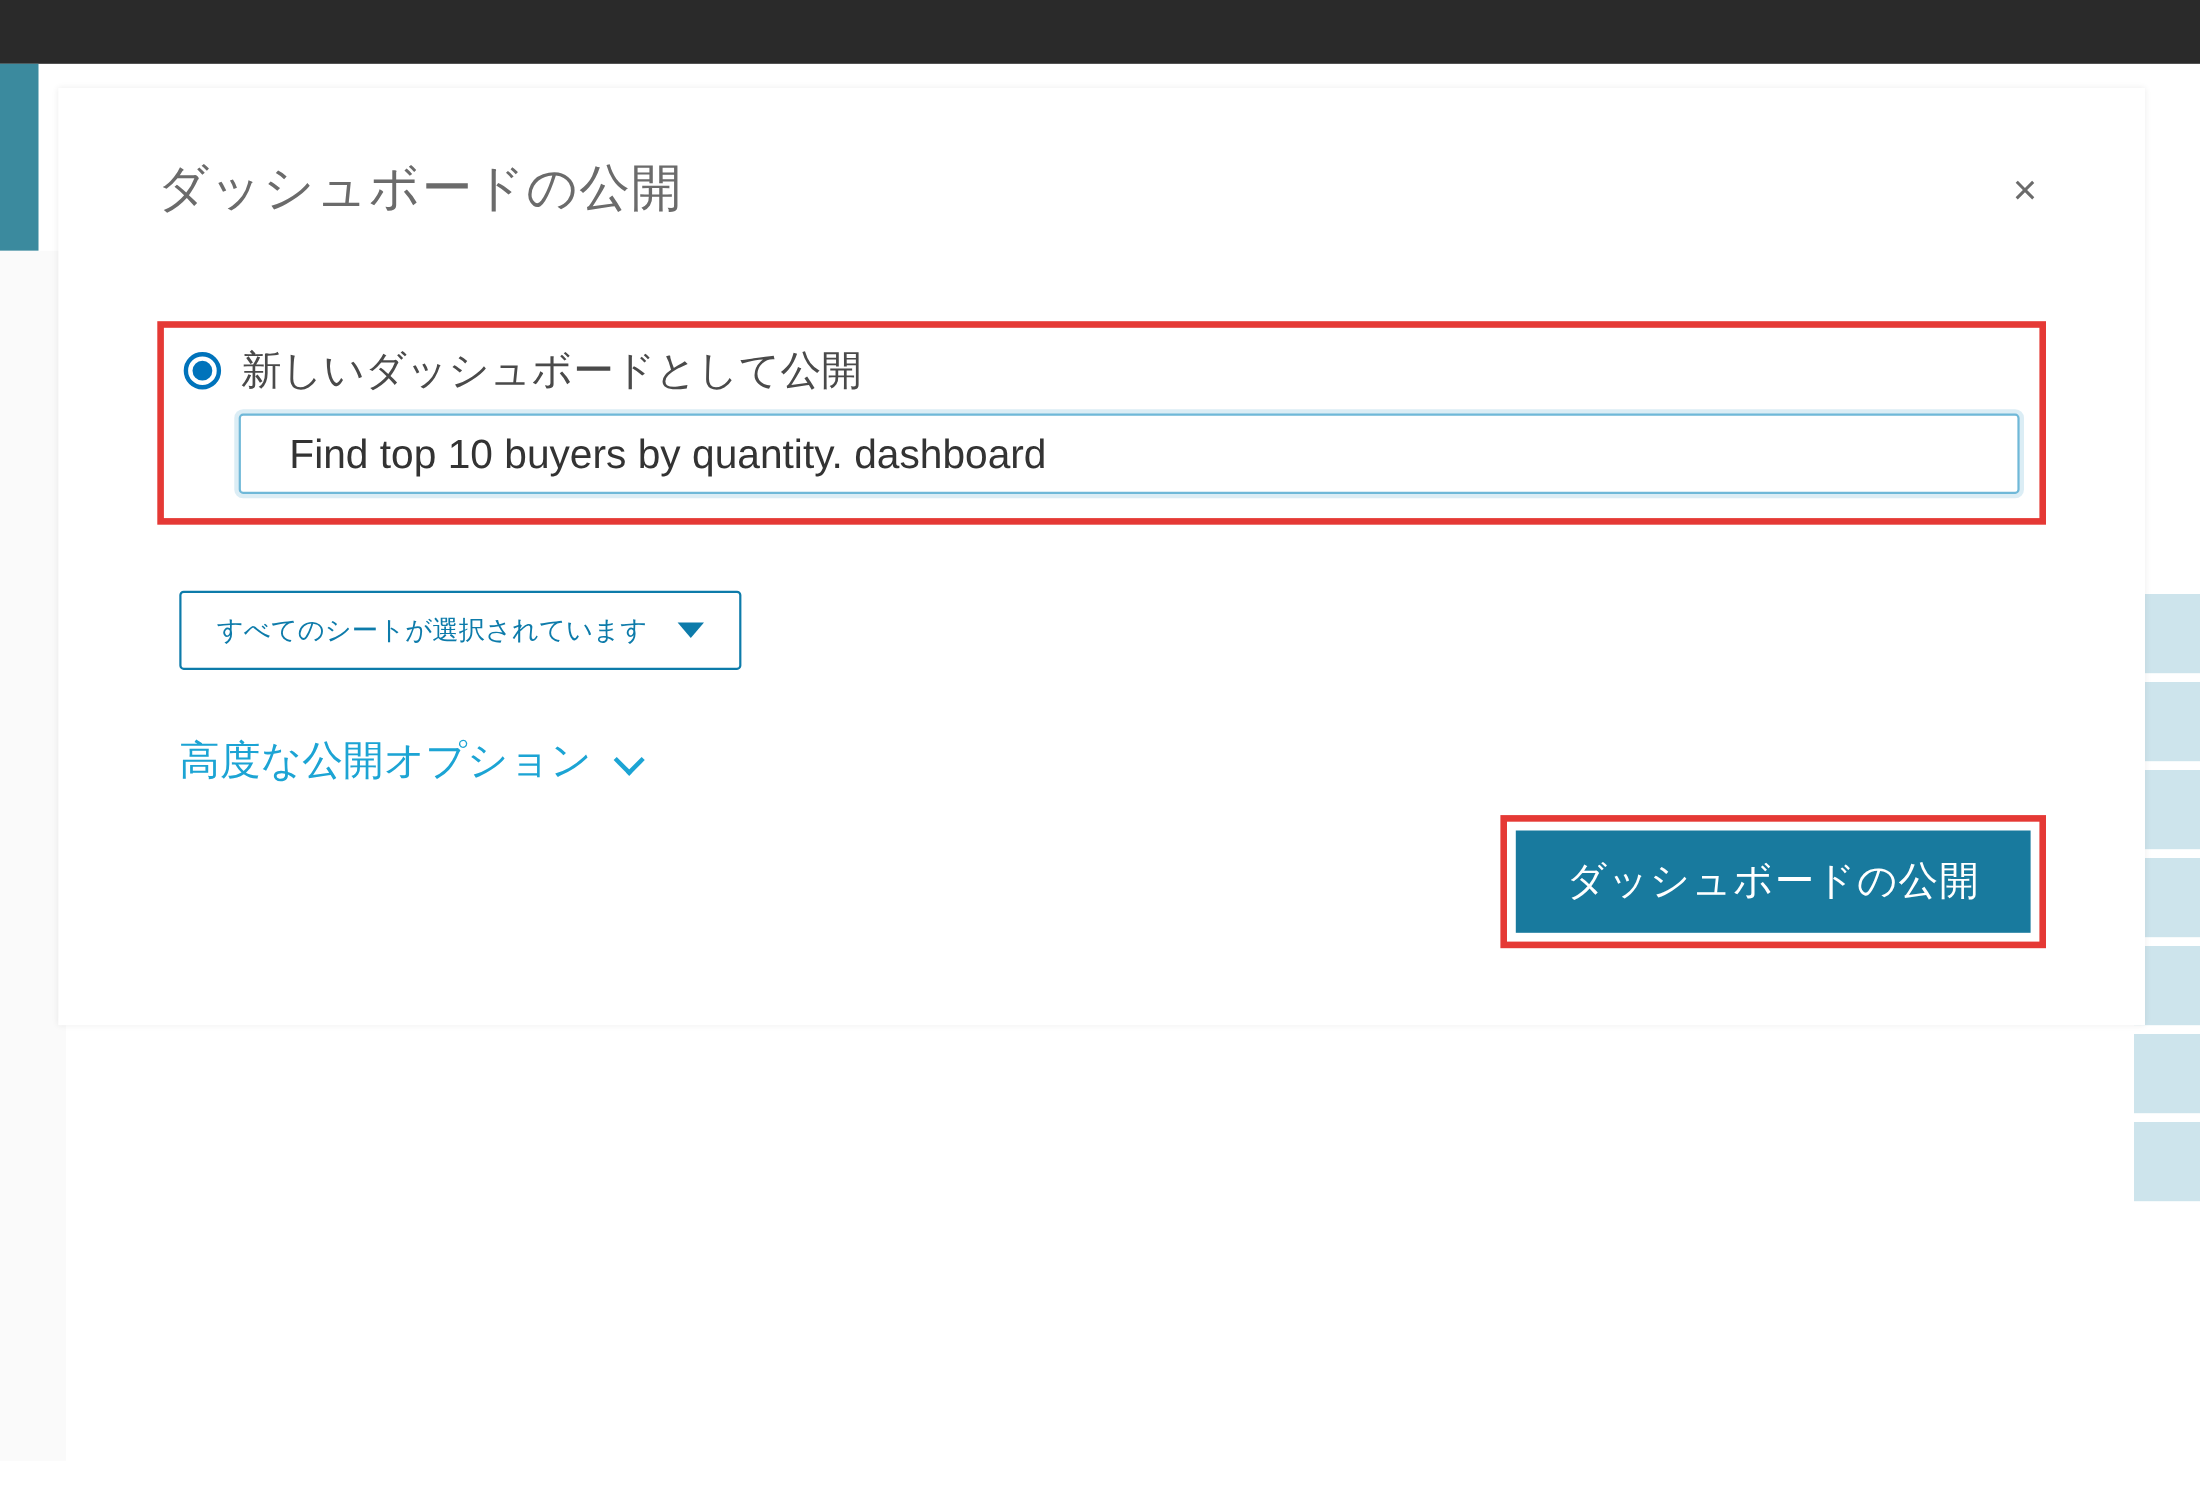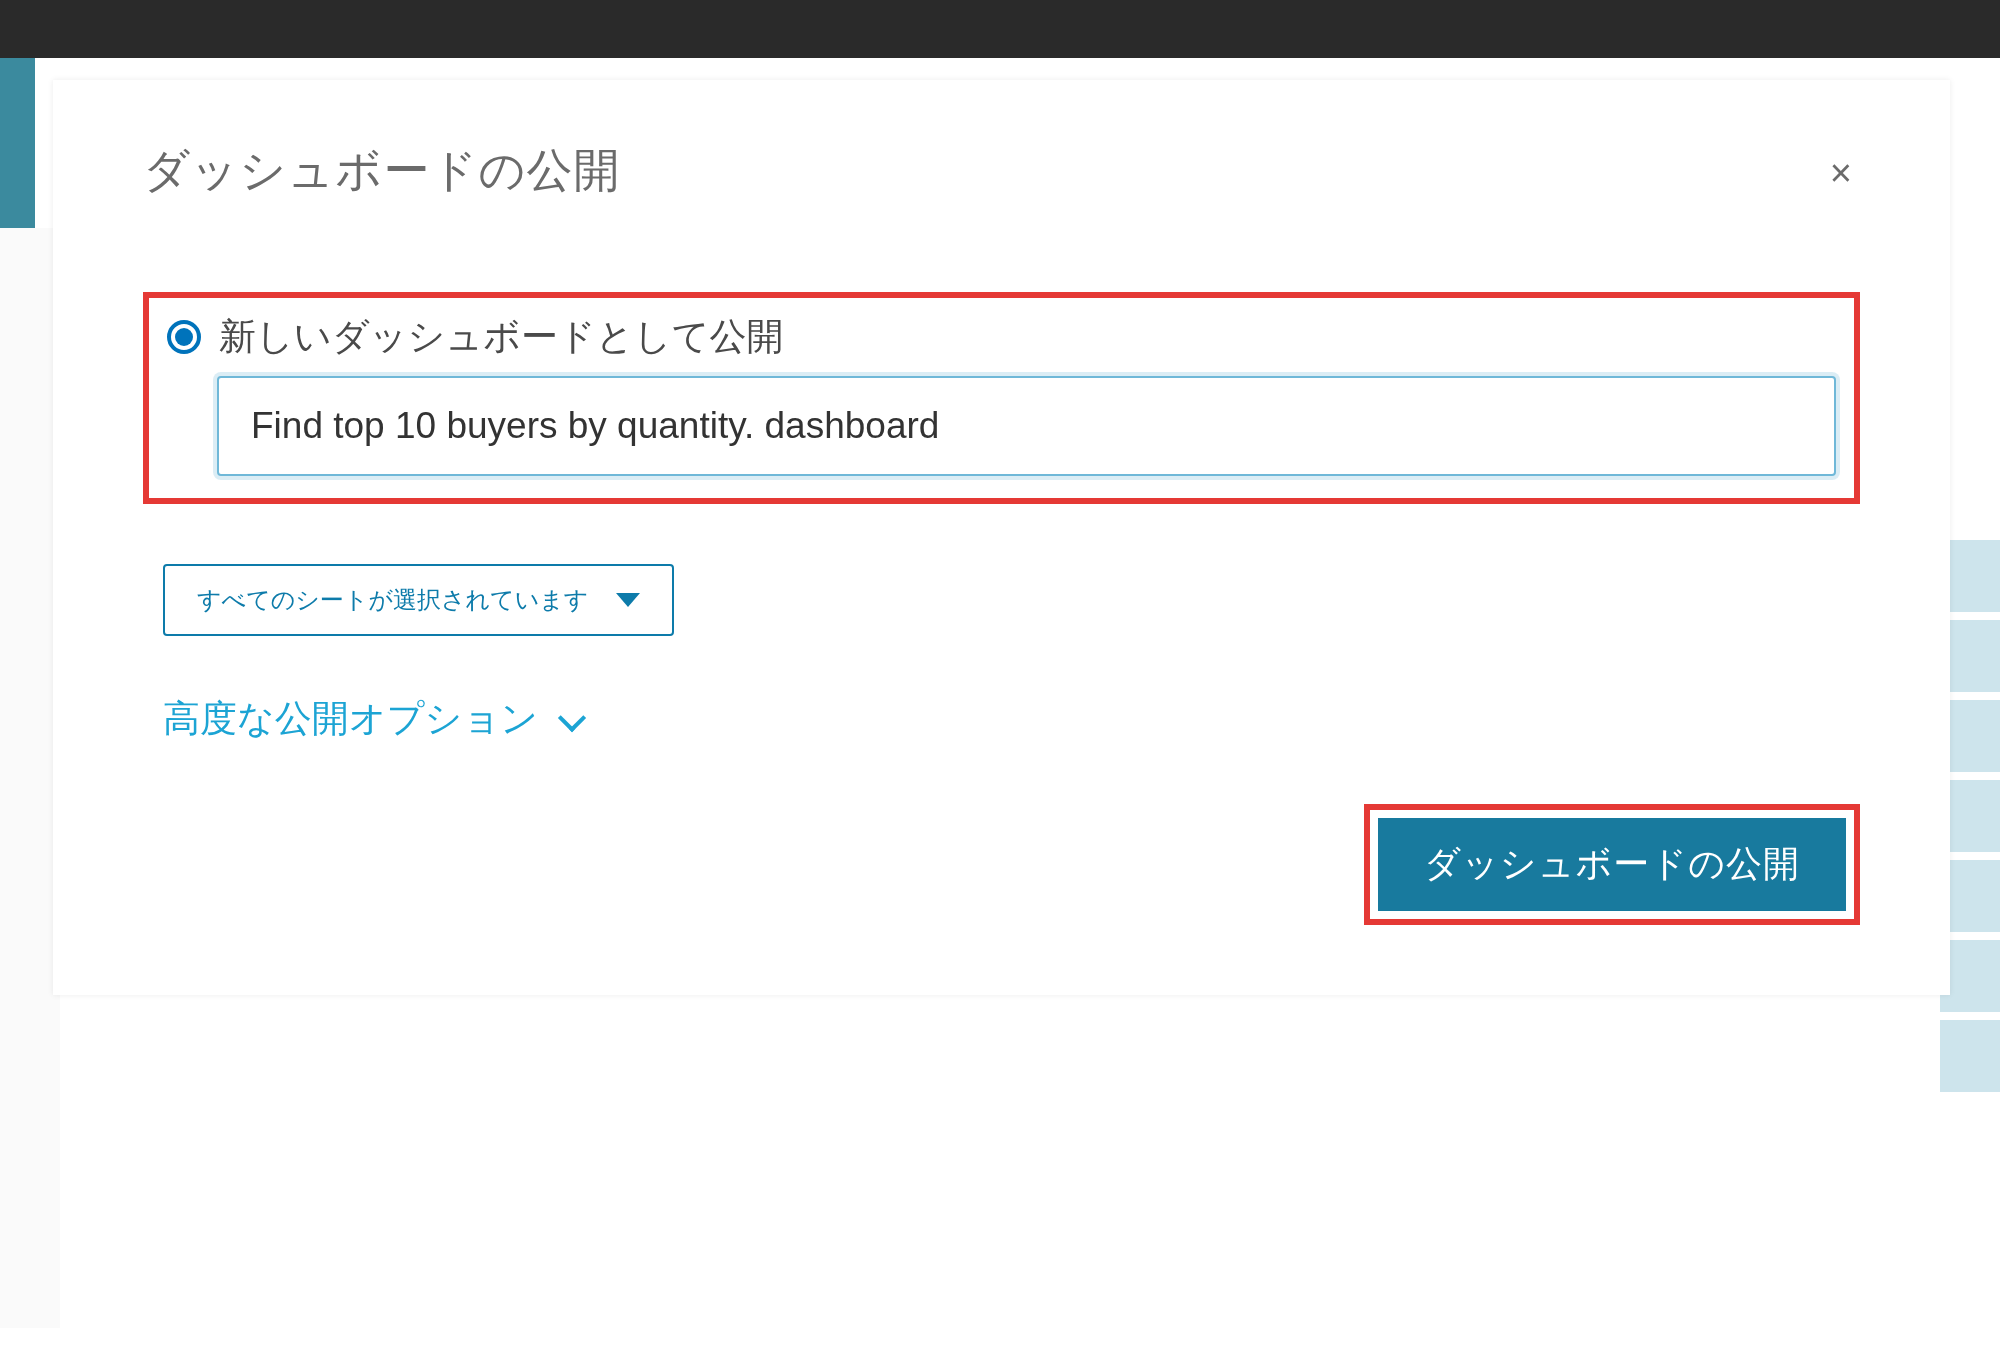--- a/index.html
+++ b/index.html
@@ -144,24 +144,24 @@
       color: #4a4a4a;
       font-weight: 400;
     }
     
     .text-input-wrapper {
       margin-left: 50px;
     }
     
     .text-input {
       width: 100%;
-      height: 100px;
+      height: 73px;
       border: 2px solid #6fb8d8;
       border-radius: 4px;
-      padding: 0 32px;
+      padding: 0 44px;
       font-size: 37px;
       color: #333;
       outline: none;
       box-shadow: 0 0 0 4px rgba(111, 184, 216, 0.25);
     }
     
     .option-section {
       margin-bottom: 60px;
     }
     
@@ -234,21 +234,21 @@
       border-right: 12px solid transparent;
       border-top: 14px solid #0d7baa;
     }
     
     .advanced-link {
       display: inline-flex;
       align-items: center;
       gap: 22px;
       margin-left: 20px;
       cursor: pointer;
-      margin-bottom: 60px;
+      margin-bottom: 24px;
     }
     
     .advanced-link-label {
       font-size: 37px;
       color: #1ca4d4;
       font-weight: 400;
     }
     
     .chevron-down-sm {
       width: 24px;

